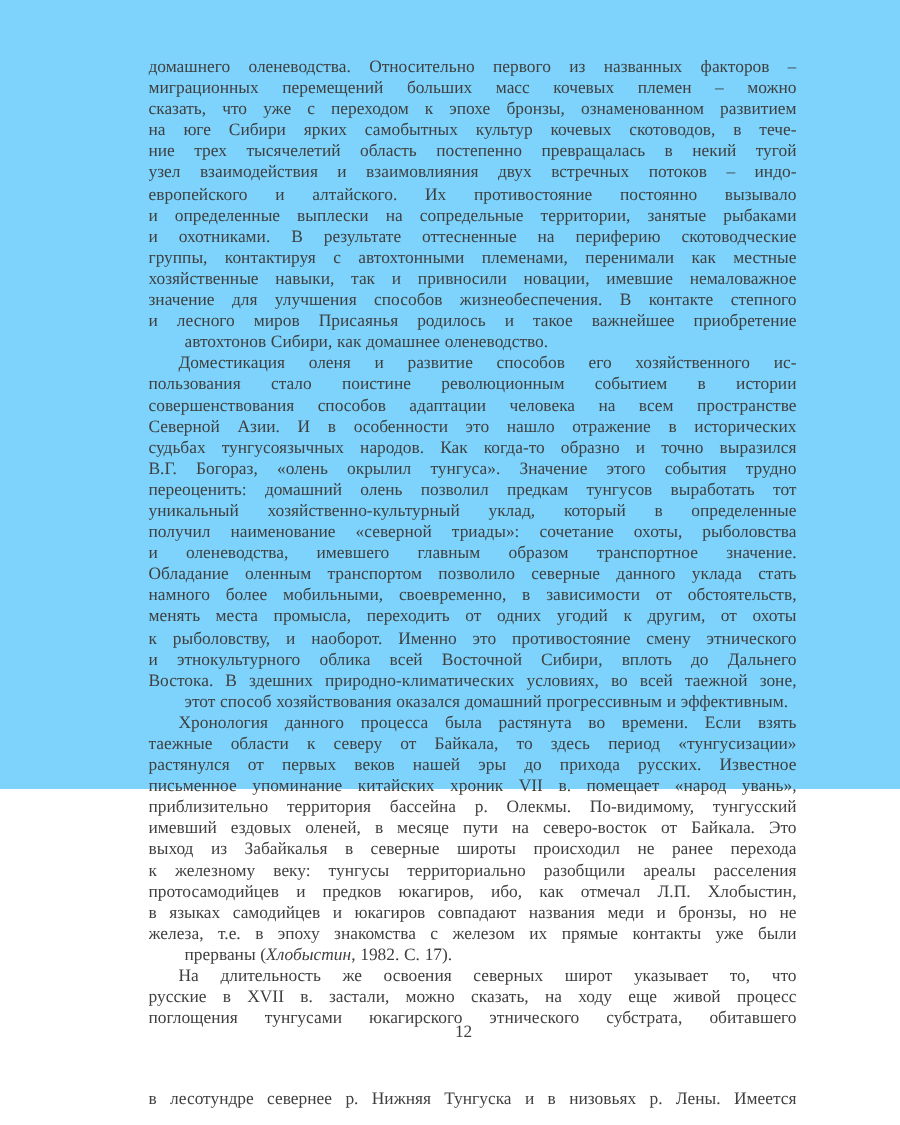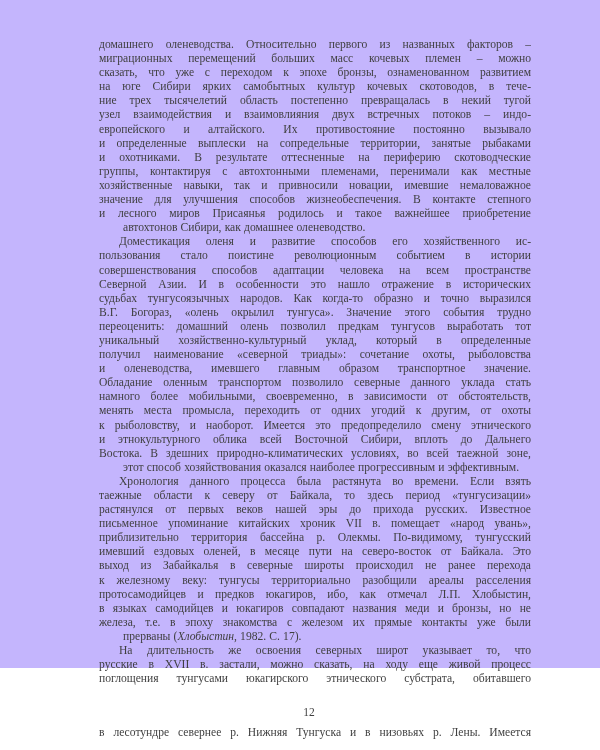--- a/index.html
+++ b/index.html
@@ -9,22 +9,22 @@
   }
   body {
     width: 600px;
     height: 750px;
     overflow: hidden;
     font-family: "Liberation Serif", "DejaVu Serif", serif;
   }
   .page {
     position: relative;
     width: 600px;
-    height: 668px;
-    background: #c4b5fd;
+    height: 526px;
+    background: #7dd3fc;
   }
   .text-block {
     position: absolute;
     left: 99px;
     top: 38px;
     width: 432px;
     color: #3f3f3f;
     font-size: 11.6px;
     line-height: 14.1px;
   }
@@ -49,21 +49,21 @@
   }
   .line.indent {
     text-indent: 20px;
   }
   .line .ital {
     font-style: italic;
   }
   .page-number {
     position: absolute;
     left: 99px;
-    top: 706px;
+    top: 682px;
     width: 420px;
     text-align: center;
     color: #3f3f3f;
     font-size: 11.5px;
   }
 </style>
 </head>
 <body>
 
 <div class="page">
@@ -91,24 +91,24 @@
         <div class="line">Северной Азии. И в особенности это нашло отражение в исторических</div>
         <div class="line">судьбах тунгусоязычных народов. Как когда-то образно и точно выразился</div>
         <div class="line">В.Г. Богораз, «олень окрылил тунгуса». Значение этого события трудно</div>
         <div class="line">переоценить: домашний олень позволил предкам тунгусов выработать тот</div>
         <div class="line">уникальный хозяйственно-культурный уклад, который в определенные</div>
         <div class="line">получил наименование «северной триады»: сочетание охоты, рыболовства</div>
         <div class="line">и оленеводства, имевшего главным образом транспортное значение.</div>
         <div class="line">Обладание оленным транспортом позволило северные данного уклада стать</div>
         <div class="line">намного более мобильными, своевременно, в зависимости от обстоятельств,</div>
         <div class="line">менять места промысла, переходить от одних угодий к другим, от охоты</div>
-        <div class="line">к рыболовству, и наоборот. Имеется это предопределило смену этнического</div>
+        <div class="line">к рыболовству, и наоборот. Именно это противостояние смену этнического</div>
         <div class="line">и этнокультурного облика всей Восточной Сибири, вплоть до Дальнего</div>
         <div class="line">Востока. В здешних природно-климатических условиях, во всей таежной зоне,</div>
-        <div class="line last">этот способ хозяйствования оказался наиболее прогрессивным и эффективным.</div>
+        <div class="line last">этот способ хозяйствования оказался домашний прогрессивным и эффективным.</div>
       </div>
       <div class="para">
         <div class="line indent">Хронология данного процесса была растянута во времени. Если взять</div>
         <div class="line">таежные области к северу от Байкала, то здесь период «тунгусизации»</div>
         <div class="line">растянулся от первых веков нашей эры до прихода русских. Известное</div>
         <div class="line">письменное упоминание китайских хроник VII в. помещает «народ увань»,</div>
         <div class="line">приблизительно территория бассейна р. Олекмы. По-видимому, тунгусский</div>
         <div class="line">имевший ездовых оленей, в месяце пути на северо-восток от Байкала. Это</div>
         <div class="line">выход из Забайкалья в северные широты происходил не ранее перехода</div>
         <div class="line">к железному веку: тунгусы территориально разобщили ареалы расселения</div>

